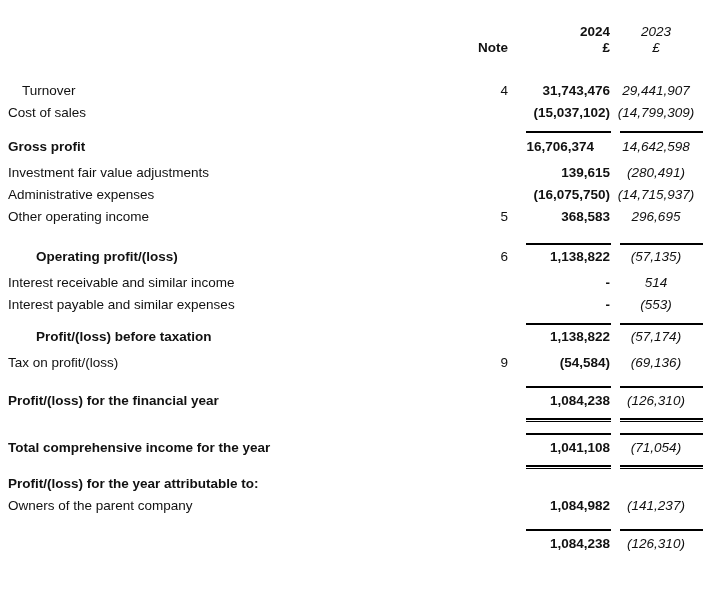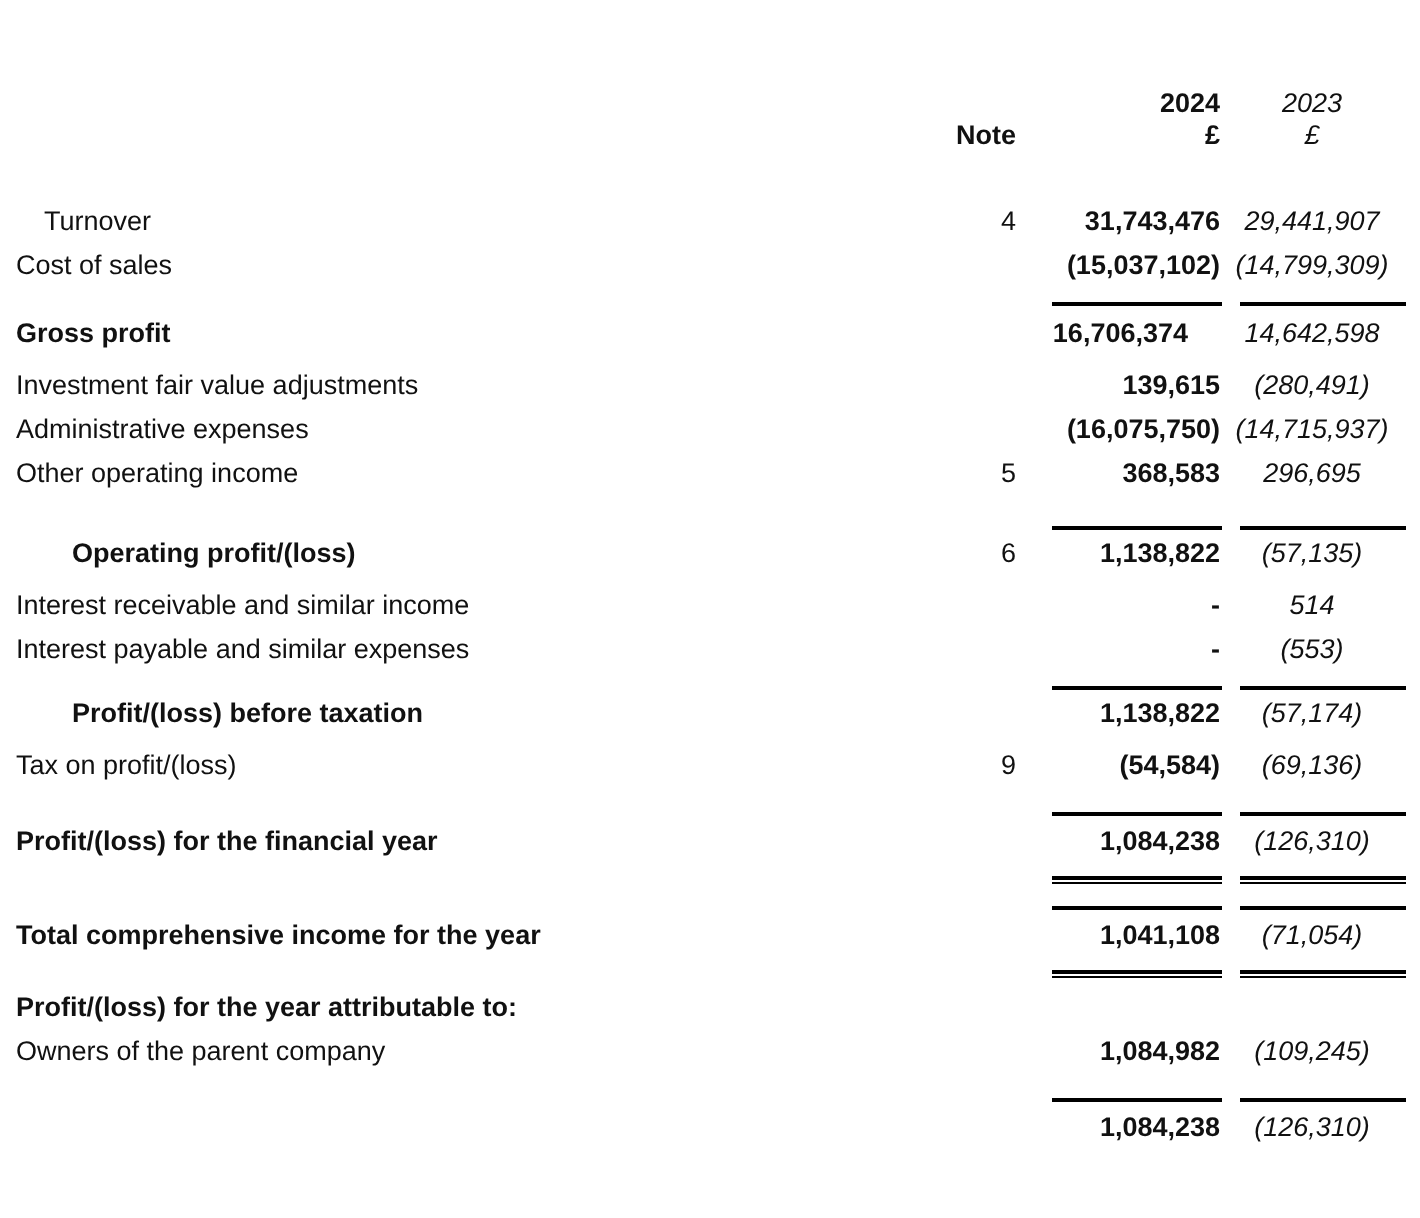--- a/index.html
+++ b/index.html
@@ -1,21 +1,21 @@
 <!DOCTYPE html>
 <html><head>
 <meta charset="utf-8">
 <style>
   html,body{margin:0;padding:0;background:#fff;}
   .sheet{
     width:710px;height:609px;background:#ffffff;color:#111;
     font-family:"Liberation Sans", sans-serif;
     font-size:13.5px;overflow:hidden;box-sizing:border-box;
   }
-  .hdr{padding-top:24px;margin-top:20px;}
+  .hdr{padding-top:24px;}
   .hline{display:flex;line-height:16px;height:16px;}
   .c-label{flex:1 1 auto;padding-left:8px;}
   .c-note{width:60px;text-align:right;white-space:nowrap;}
   .c-2024{width:102px;text-align:right;font-weight:bold;white-space:nowrap;}
   .c-2023{width:100px;text-align:center;font-style:italic;padding-right:8px;box-sizing:border-box;white-space:nowrap;}
   .hdr .c-note{font-weight:bold;}
   .row{display:flex;line-height:22px;height:22px;}
   .row .c-label{white-space:nowrap;}
   .bold .c-label{font-weight:bold;}
   .rule-row{display:flex;justify-content:flex-end;height:2px;}
@@ -181,21 +181,21 @@
     <div class="c-note"></div>
     <div class="c-2024"></div>
     <div class="c-2023"></div>
   </div>
 
 
   <div class="row">
     <div class="c-label">Owners of the parent company</div>
     <div class="c-note"></div>
     <div class="c-2024">1,084,982</div>
-    <div class="c-2023">(109,245)</div>
+    <div class="c-2023">(141,237)</div>
   </div>
 
   <div class="rule-row mt12">
       <div class="rl rl24"></div>
       <div class="rl rl23"></div>
     </div>
 
   <div class="row bold mt2">
     <div class="c-label"></div>
     <div class="c-note"></div>

